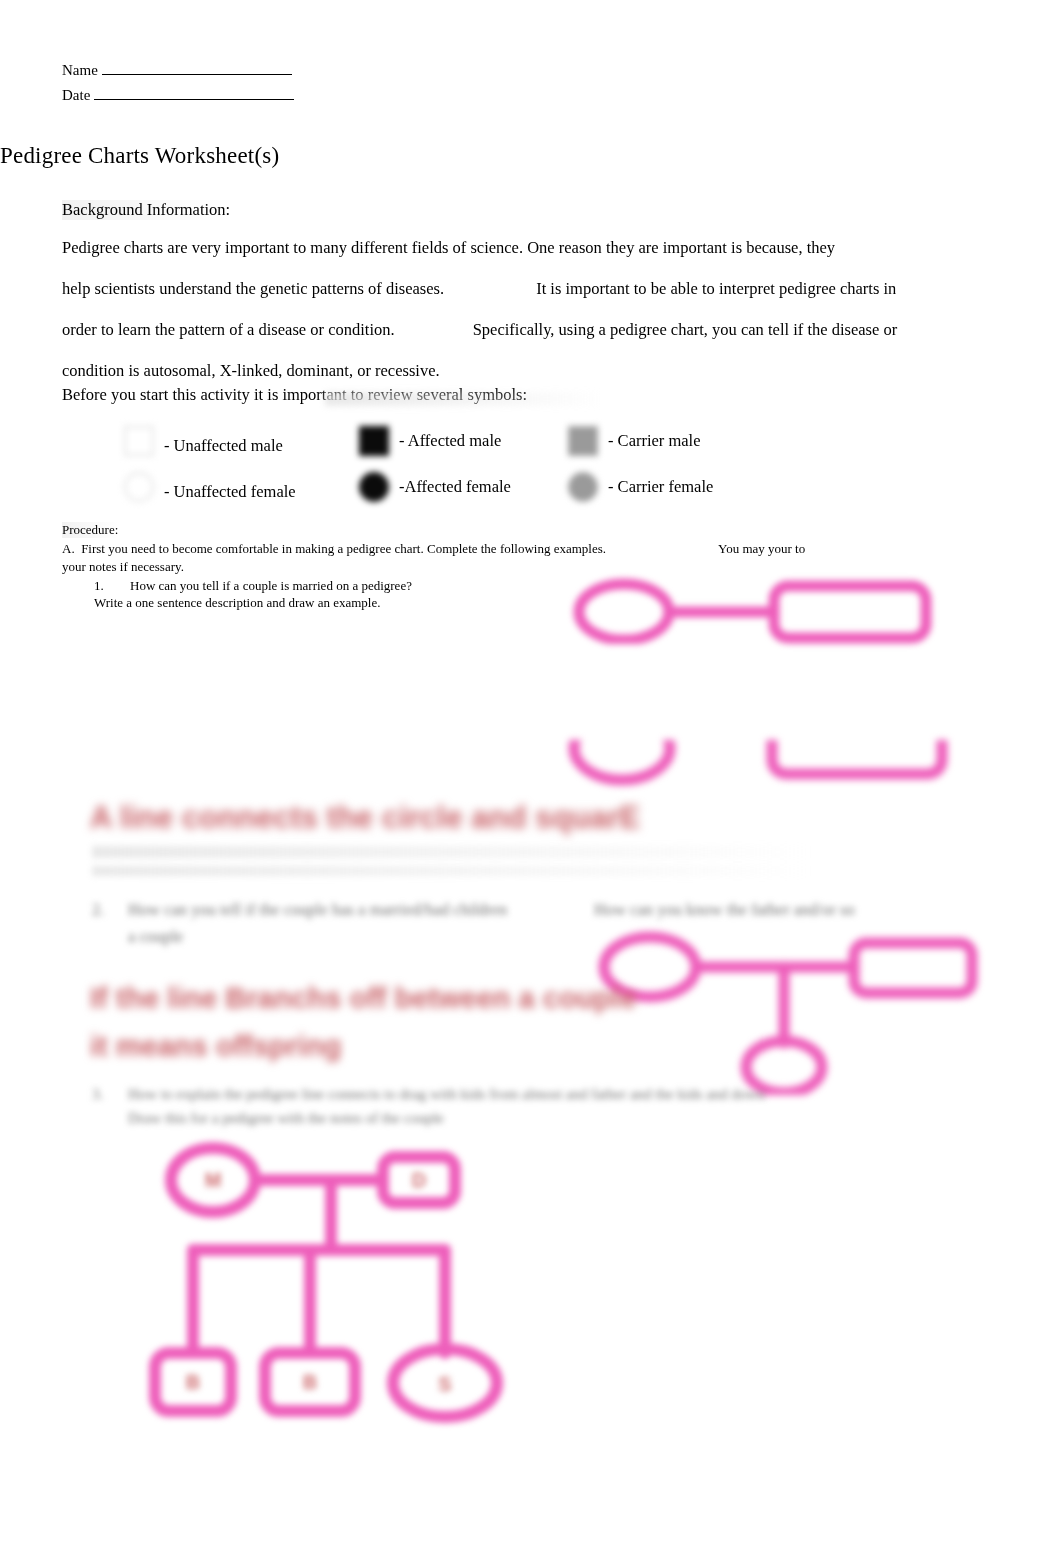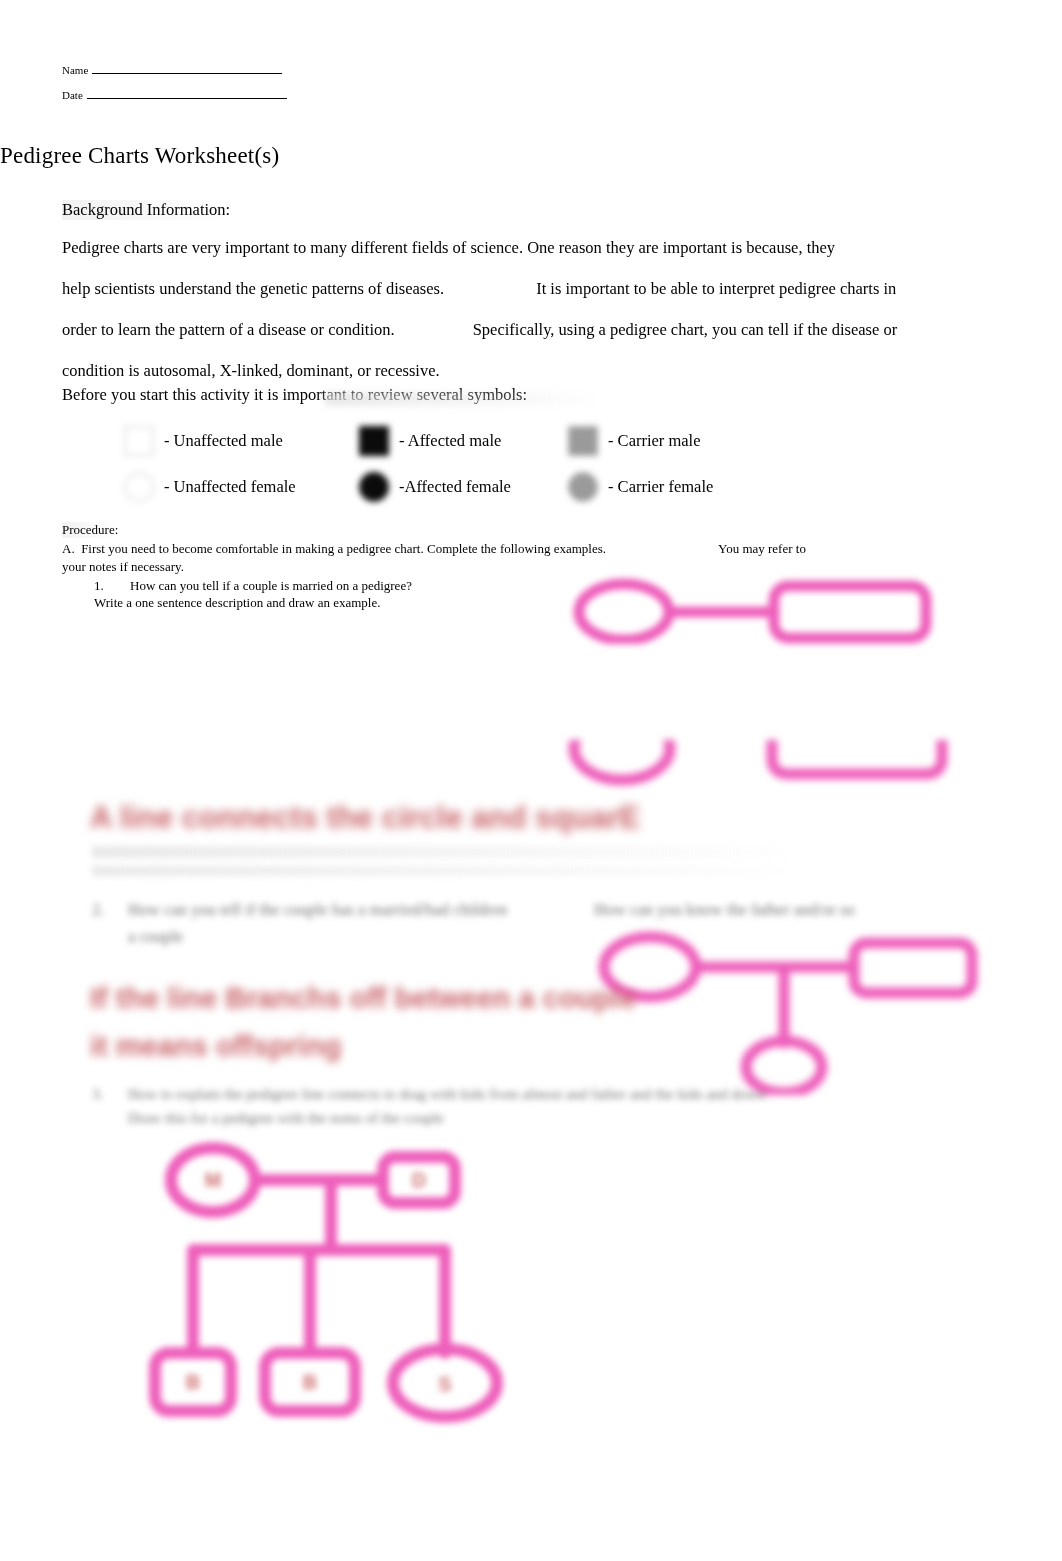--- a/index.html
+++ b/index.html
@@ -10,21 +10,21 @@
     background: #ffffff;
     font-family: "Liberation Serif", "DejaVu Serif", serif;
     color: #000000;
     position: relative;
     overflow: hidden;
   }
 
   .page { position: relative; width: 1062px; height: 1561px; }
 
   
-  .hdr { position: absolute; left: 62px; top: 58px; font-size: 11px; line-height: 25px; }
+  .hdr { position: absolute; left: 62px; top: 58px; font-size: 15px; line-height: 25px; }
   .hdr-row { display: flex; align-items: baseline; white-space: nowrap; }
   .hdr-label { margin-right: 4px; }
   .hdr-rule { display: inline-block; width: 190px; border-bottom: 1.3px solid #000; height: 13px; }
   .hdr-rule.w2 { width: 200px; }
 
   
   .doc-title {
     position: absolute; left: 0; right: 0; top: 143px;
     font-size: 23px; letter-spacing: .2px;
   }
@@ -36,21 +36,21 @@
   .para-line { display: flex; white-space: pre; margin-top: 21px; }
   .gap-a { display: inline-block; width: 92px; }
   .gap-b { display: inline-block; width: 78px; }
 
   .review { position: absolute; left: 62px; top: 385px; font-size: 16.5px; }
 
   
   .legend { position: absolute; left: 62px; top: 418px; width: 900px; }
   .legend-row { display: flex; align-items: center; height: 46px; }
   .leg-cell { display: flex; align-items: center; }
-  .leg-cell.c1 { width: 297px; padding-left: 62px; }
+  .leg-cell.c1 { width: 297px; padding-left: 62px; align-items: flex-end; }
   .leg-cell.c2 { width: 209px; }
   .leg-cell.c3 { width: 300px; }
   .leg-text { font-size: 16.5px; margin-left: 10px; white-space: nowrap; }
   .sym { filter: blur(3.1px); flex: none; }
   .sym.circle { width: 30px; height: 30px; border-radius: 50%; }
   .sym.square { width: 30px; height: 30px; }
   .sym.unaff { background: #ffffff; border: 2px solid #e2e2e2; }
   .sym.aff { background: #0b0b0b; border: 2px solid #0b0b0b; }
   .sym.carr { background: #9a9a9a; border: 2px solid #a8a8a8; }
 
@@ -174,21 +174,21 @@
 
   </div>
 
   <div class="proc">
     <div>
       <span class="proc-head">Procedure:</span>
     </div>
     <div class="proc-a">
       <span>A.  First you need to become comfortable in making a pedigree chart. Complete the following examples.</span>
       <span class="gap-c"></span>
-      <span>You may refer to</span>
+      <span>You may your to</span>
     </div>
     <div class="proc-a2">your notes if necessary.</div>
 
     <div class="q-item">
       <span class="q-num">1.</span><span>How can you tell if a couple is married on a pedigree?</span>
     </div>
     <div class="q-sub">Write a one sentence description and draw an example.</div>
   </div>
 
   <svg class="draw blurA" style="left:566px;top:572px;" width="380" height="72" viewBox="0 0 380 72">

